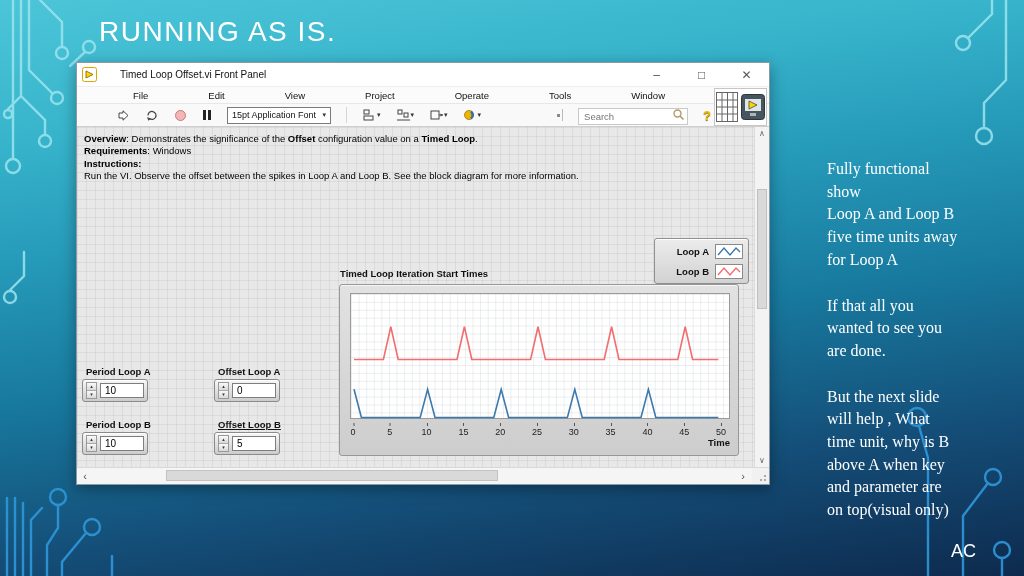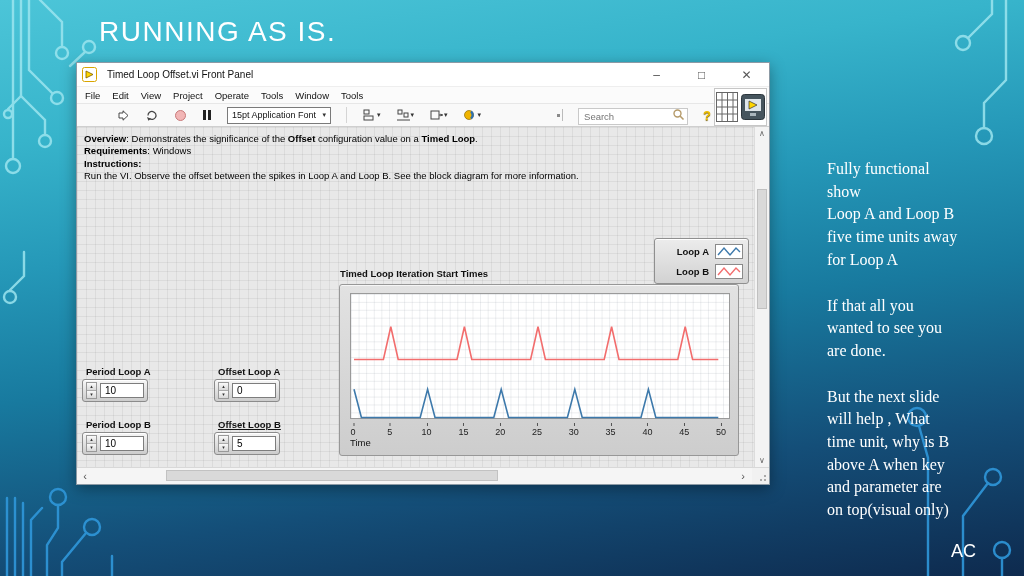--- a/index.html
+++ b/index.html
@@ -10,25 +10,25 @@
   .slide-title { position:absolute; left:99px; top:16px; z-index:2; color:#fff; font-size:28px; font-weight:400; letter-spacing:1.5px; }
   .side-notes { position:absolute; left:827px; top:158px; width:196px; z-index:2; color:#fff; }
   .side-notes p { margin:0 0 23px; font-size:16px; line-height:22.7px; font-weight:400; }
   .side-notes span { display:block;font-family:Liberation Serif, serif; }
   .author { position:absolute; left:951px; top:541px; z-index:2; color:#fff; font-size:18px; }
 
   
   .lv-window { position:absolute; left:76px; top:62px; width:694px; height:423px; z-index:1;
     background:#fff; border:1px solid #8c9aa5; box-shadow:0 4px 14px rgba(0,0,0,.35); }
   .titlebar { height:24px; background:#fff; display:flex; align-items:center; padding-left:5px; border-bottom:1px solid #eee; }
-  .titlebar .title { font-size:10px; color:#111; margin-left:10px; flex:1; }
+  .titlebar .title { font-size:10px; color:#111; margin-left:23px; flex:1; }
   .winbtns { display:flex; height:100%; }
   .winbtn { width:45px; display:flex; align-items:center; justify-content:center; font-size:12px; color:#555; cursor:default; }
   .menubar { height:17px; background:#fbfbfb; display:flex; align-items:center; padding-left:2px; border-bottom:1px solid #e7e7e7; }
-  .menu-item { font-size:9.5px; color:#111; padding:0 6px; }
+  .menu-item { font-size:9.5px; color:#111; padding:0 6px;margin-left:48px; }
   .toolbar { height:23px; background:#f9f9f9; display:flex; align-items:center; padding-left:40px; gap:15px; border-bottom:1px solid #cfcfcf; position:relative; }
   .tbtn { display:flex; align-items:center; }
   .fontbox { width:104px; height:17px; background:#fff; border:1px solid #7a7a7a; font-size:9px; color:#111;
      display:flex; align-items:center; padding:0 4px; }
   .fontbox .arr { margin-left:auto; }
   .arr { font-size:7px; color:#333; }
   .tsep { width:1px; height:16px; background:#d5d5d5; }
   .searchwrap { position:relative; margin-left:auto; }
   .searchwrap input { width:110px; height:17px; border:1px solid #c9c9c9; background:#fff; font-size:9.5px; color:#444;
      padding:0 18px 0 5px; font-family:"Liberation Sans",sans-serif; }
@@ -56,21 +56,21 @@
   .chart-title { position:absolute; left:263px; top:141px; font-size:9.5px; font-weight:600; color:#111; }
   .chart-frame { position:absolute; left:262px; top:157px; width:400px; height:172px; background:linear-gradient(#e2e2e2,#cdcdcd);
      border:1px solid #979797; border-radius:3px; box-shadow:inset 0 1px 0 #f6f6f6; }
   .plot { position:absolute; left:10px; top:8px; width:380px; height:126px; background:#fff; border:1px solid #9a9a9a;
      background-image:linear-gradient(rgba(150,160,170,.18) 1px,transparent 1px),linear-gradient(90deg,rgba(150,160,170,.18) 1px,transparent 1px);
      background-size:7.6px 7.9px; }
   .plot svg { position:absolute; inset:0; overflow:visible; }
   .xticks { position:absolute; left:10px; top:139px; width:380px; height:12px; }
   .tick { position:absolute; top:3px; transform:translateX(-50%); font-size:9px; color:#222; }
   .tick::before { content:''; position:absolute; left:50%; top:-4px; width:1px; height:3px; background:#555; }
-  .xlabel { position:absolute; left:10px; top:152px; width:380px; text-align:left; font-size:9.5px; font-weight:400; color:#111; }
+  .xlabel { position:absolute; left:10px; top:152px; width:380px; text-align:right; font-size:9.5px; font-weight:700; color:#111; }
 
   .lv-ctl-label { position:absolute; font-size:9.5px; font-weight:600; color:#111; }
   .lv-ctl-box { position:absolute; width:66px; height:23px; border:1px solid #8b8b8b; border-radius:3px;
      background:linear-gradient(#f7f7f7,#cccccc); display:flex; align-items:center; padding:0 3px; box-shadow:inset 0 1px 0 #fff; }
   .spinner { width:11px; height:17px; display:flex; flex-direction:column; border:1px solid #999; background:#e9e9e9; }
   .spinner span { flex:1; font-size:5px; line-height:7px; text-align:center; color:#333; background:linear-gradient(#fafafa,#d8d8d8); }
   .spinner span + span { border-top:1px solid #aaa; }
   .lv-field { flex:1; height:15px; margin-left:3px; background:#fff; border:1px solid #7d7d7d; font-size:10px; color:#000;
      display:flex; align-items:center; padding-left:4px; }
 

